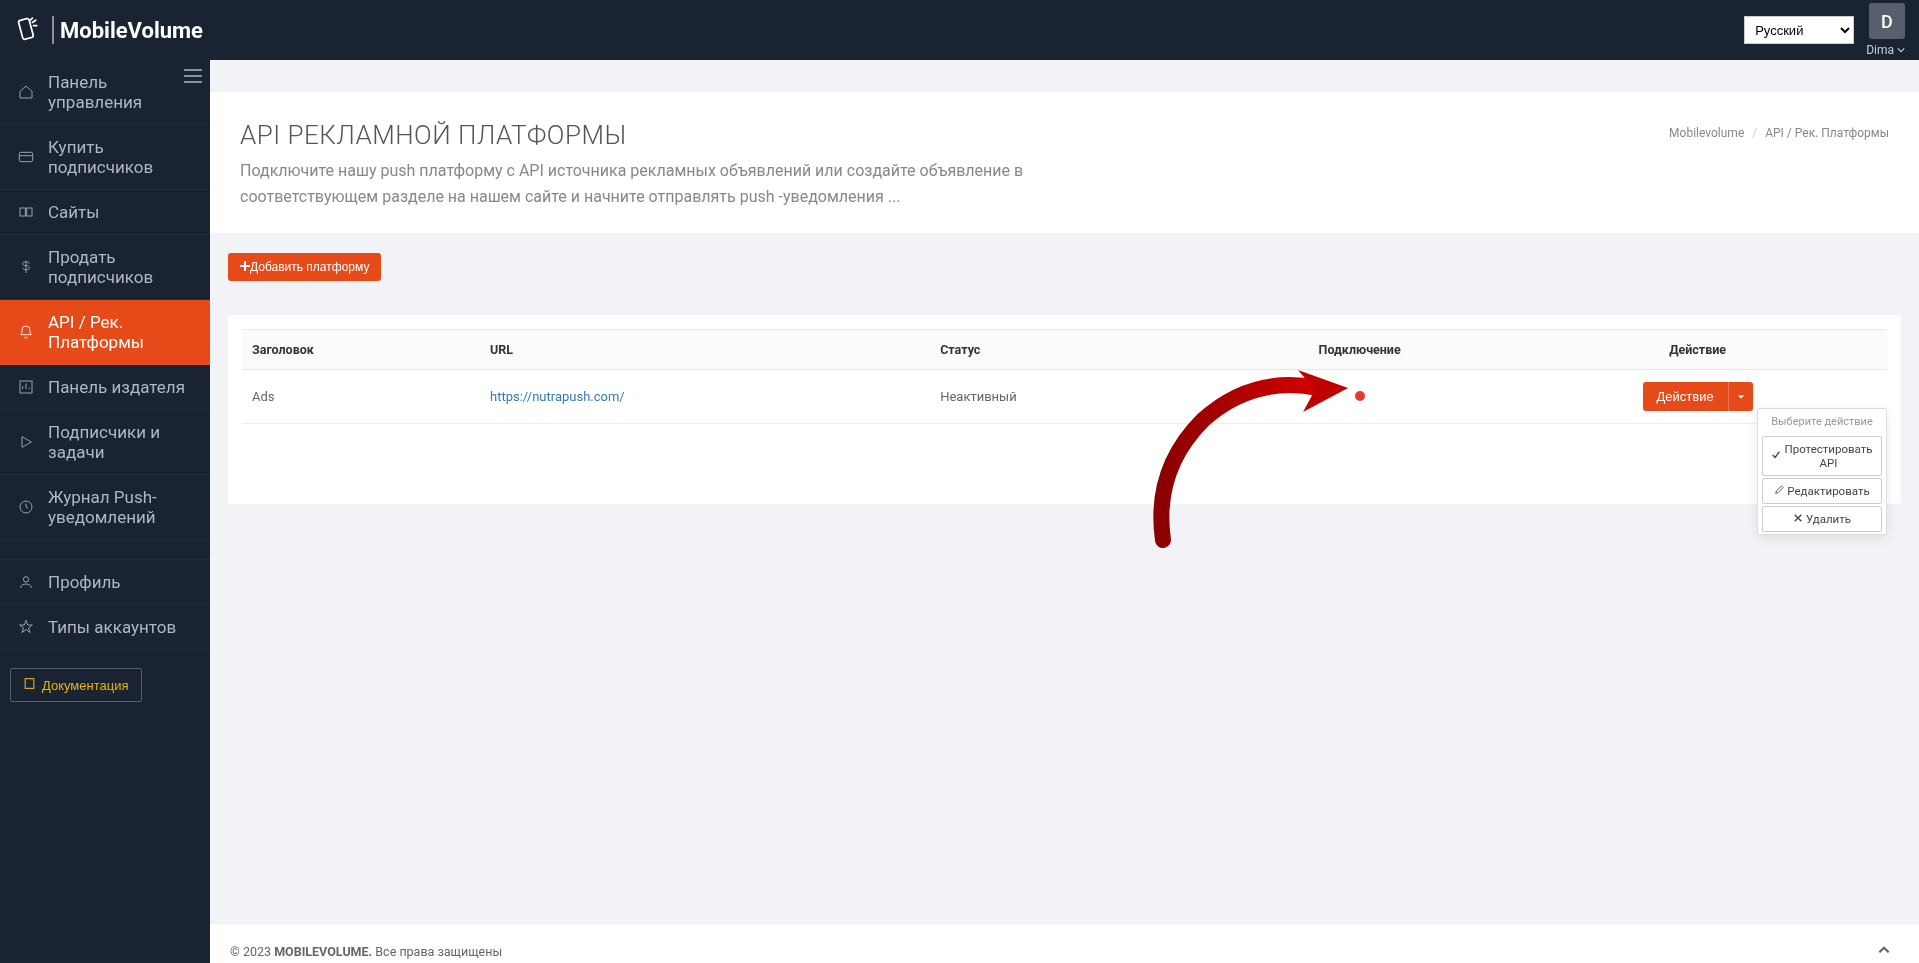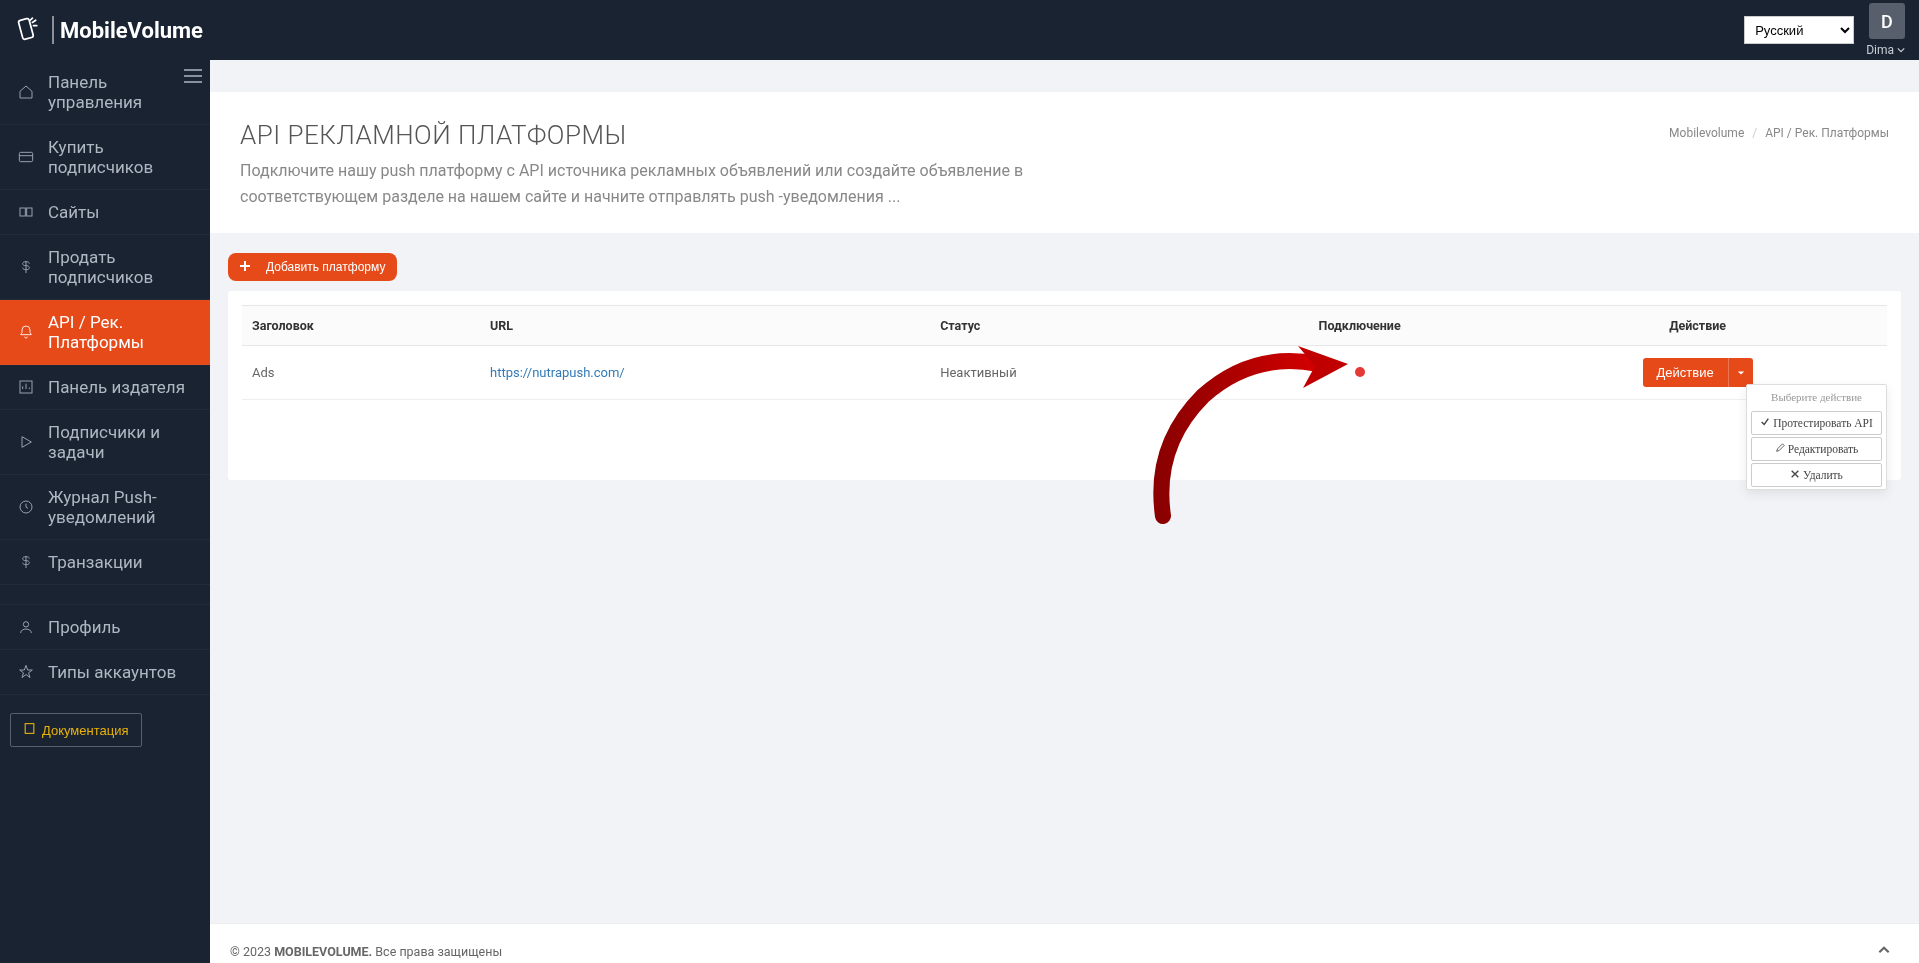--- a/index.html
+++ b/index.html
@@ -164,32 +164,32 @@
     .breadcrumb a { color: #888; text-decoration: none; }
     .breadcrumb .sep { color: #ccc; }
     
     .content {
       padding: 20px 18px;
     }
     .add-btn {
       background: #e64a19;
       color: #fff;
       border: none;
-      border-radius: 8px;
+      border-radius: 3px;
       padding: 7px 12px;
       font-size: 12px;
       cursor: pointer;
       display: inline-flex;
       align-items: center;
-      gap: 16px;
+      gap: 0;
     }
     
     .table-card {
       background: #fff;
-      margin-top: 10px;
+      margin-top: 34px;
       border-radius: 3px;
       overflow: visible;
       position: relative;
       padding: 14px 0 80px;
     }
     table {
       width: calc(100% - 28px);
       margin: 0 14px;
       border-collapse: collapse;
       font-size: 13px;
@@ -239,23 +239,22 @@
       border-radius: 0 3px 3px 0;
     }
     .dropdown {
       position: absolute;
       right: 0px;
       top: 38px;
       background: #fff;
       border: 1px solid #ddd;
       border-radius: 2px;
       box-shadow: 0 4px 12px rgba(0,0,0,0.08);
-      width: 141px;
+      width: 130px;
       z-index: 20;
-      font-family: Liberation Serif, serif;
     }
     .dropdown .dd-header {
       font-size: 11px;
       color: #999;
       padding: 6px 8px;
       text-align: center;
     }
     .dropdown .dd-item {
       font-size: 11.5px;
       color: #444;
@@ -404,28 +403,20 @@
     <span>Подписчики и задачи</span>
   </div>
   <div class="nav-item">
     <span class="nav-icon">
         <svg width="16" height="16" viewBox="0 0 24 24" fill="none" stroke="currentColor" stroke-width="1.5">
           <circle cx="12" cy="12" r="9"></circle>
           <path d="M12 7v5l3 2"></path>
         </svg>
       </span>
     <span>Журнал Push-уведомлений</span>
-  </div>
-  <div class="nav-item">
-    <span class="nav-icon">
-        <svg width="16" height="16" viewBox="0 0 24 24" fill="none" stroke="currentColor" stroke-width="1.5">
-          <path d="M12 3v18M17 7c0-2-2-3-5-3s-5 1-5 3 2 3 5 3 5 1 5 3-2 3-5 3-5-1-5-3"></path>
-        </svg>
-      </span>
-    <span>Транзакции</span>
   </div>
   <div class="nav-spacer"></div>
   <div class="nav-item">
     <span class="nav-icon">
         <svg width="16" height="16" viewBox="0 0 24 24" fill="none" stroke="currentColor" stroke-width="1.5">
           <circle cx="12" cy="8" r="4"></circle>
           <path d="M4 21c0-4 4-6 8-6s8 2 8 6"></path>
         </svg>
       </span>
     <span>Профиль</span>

